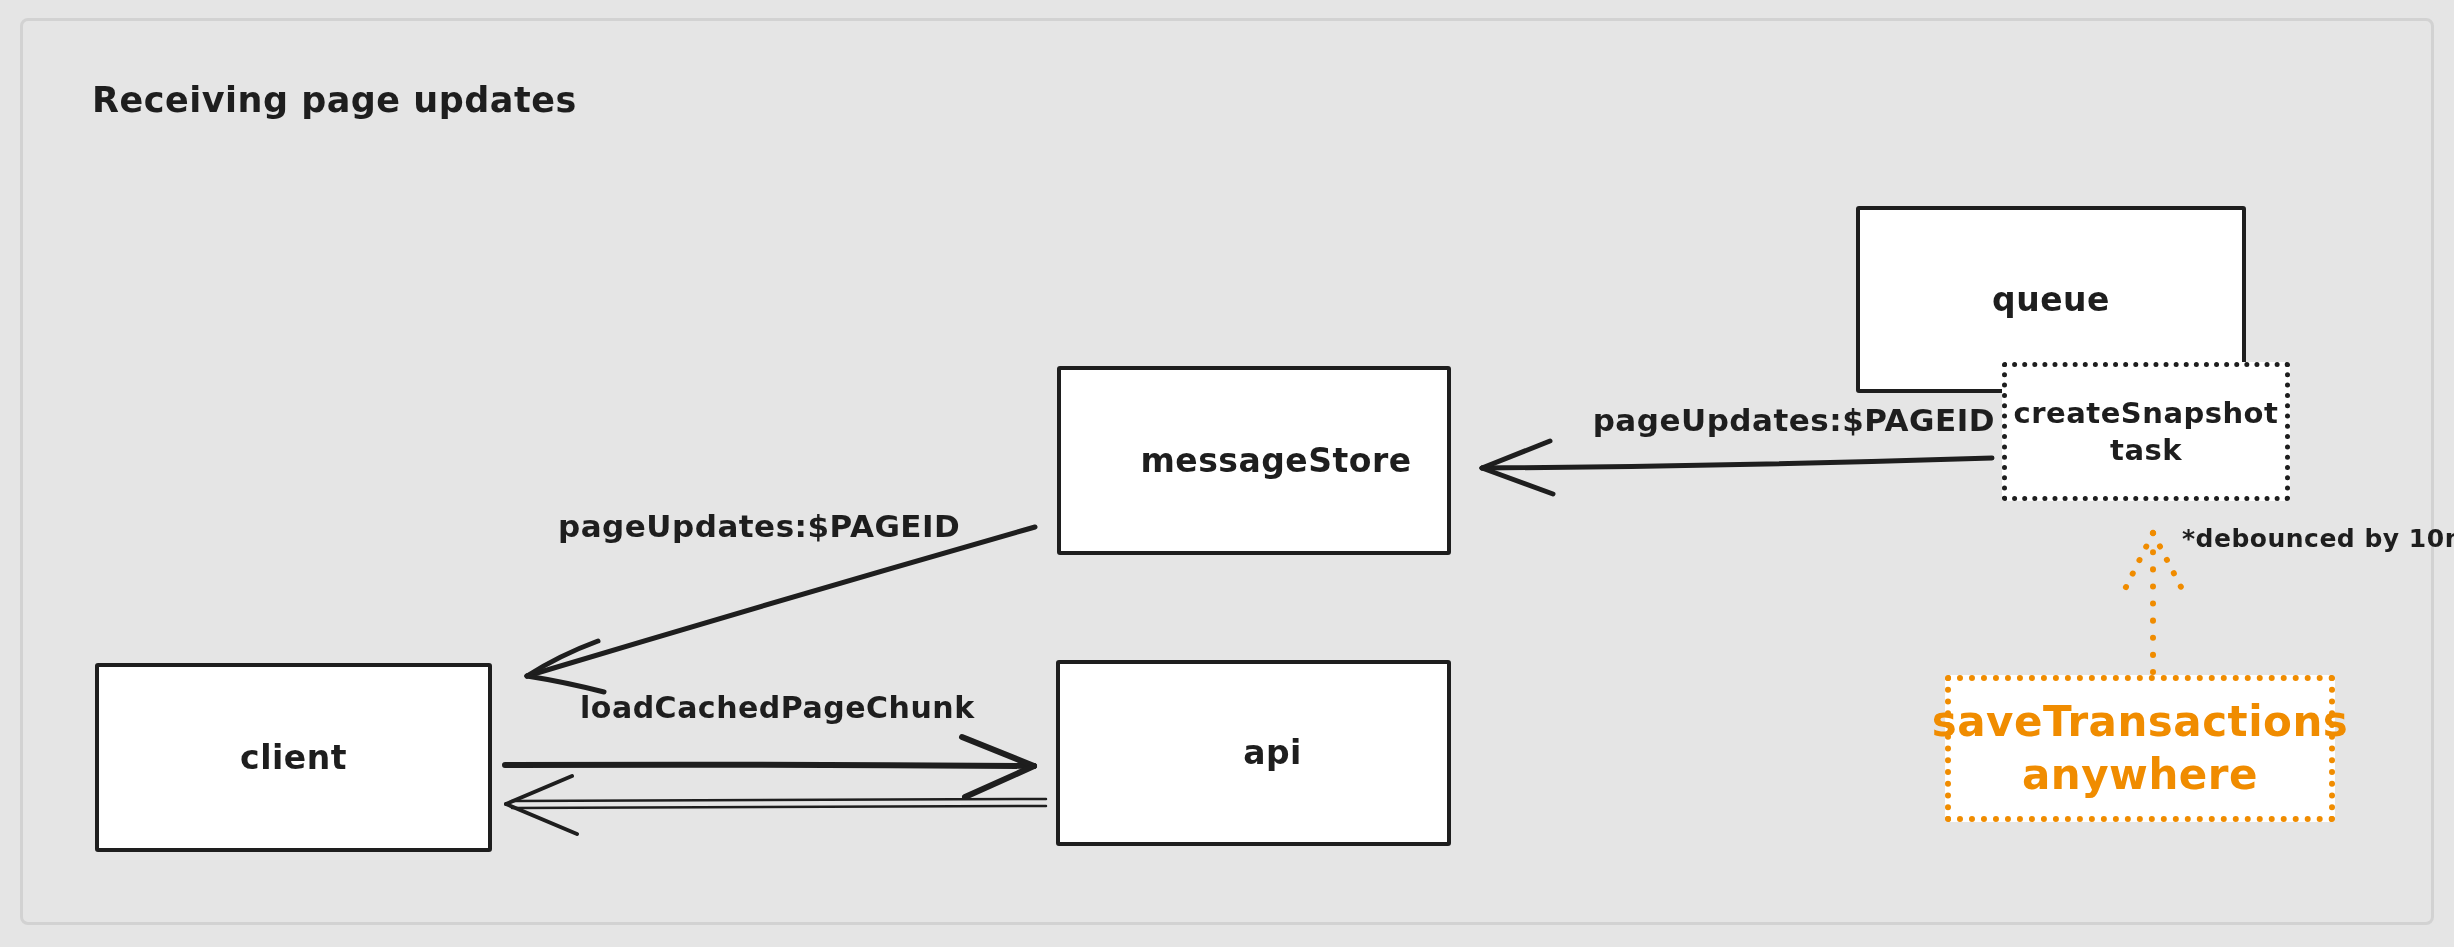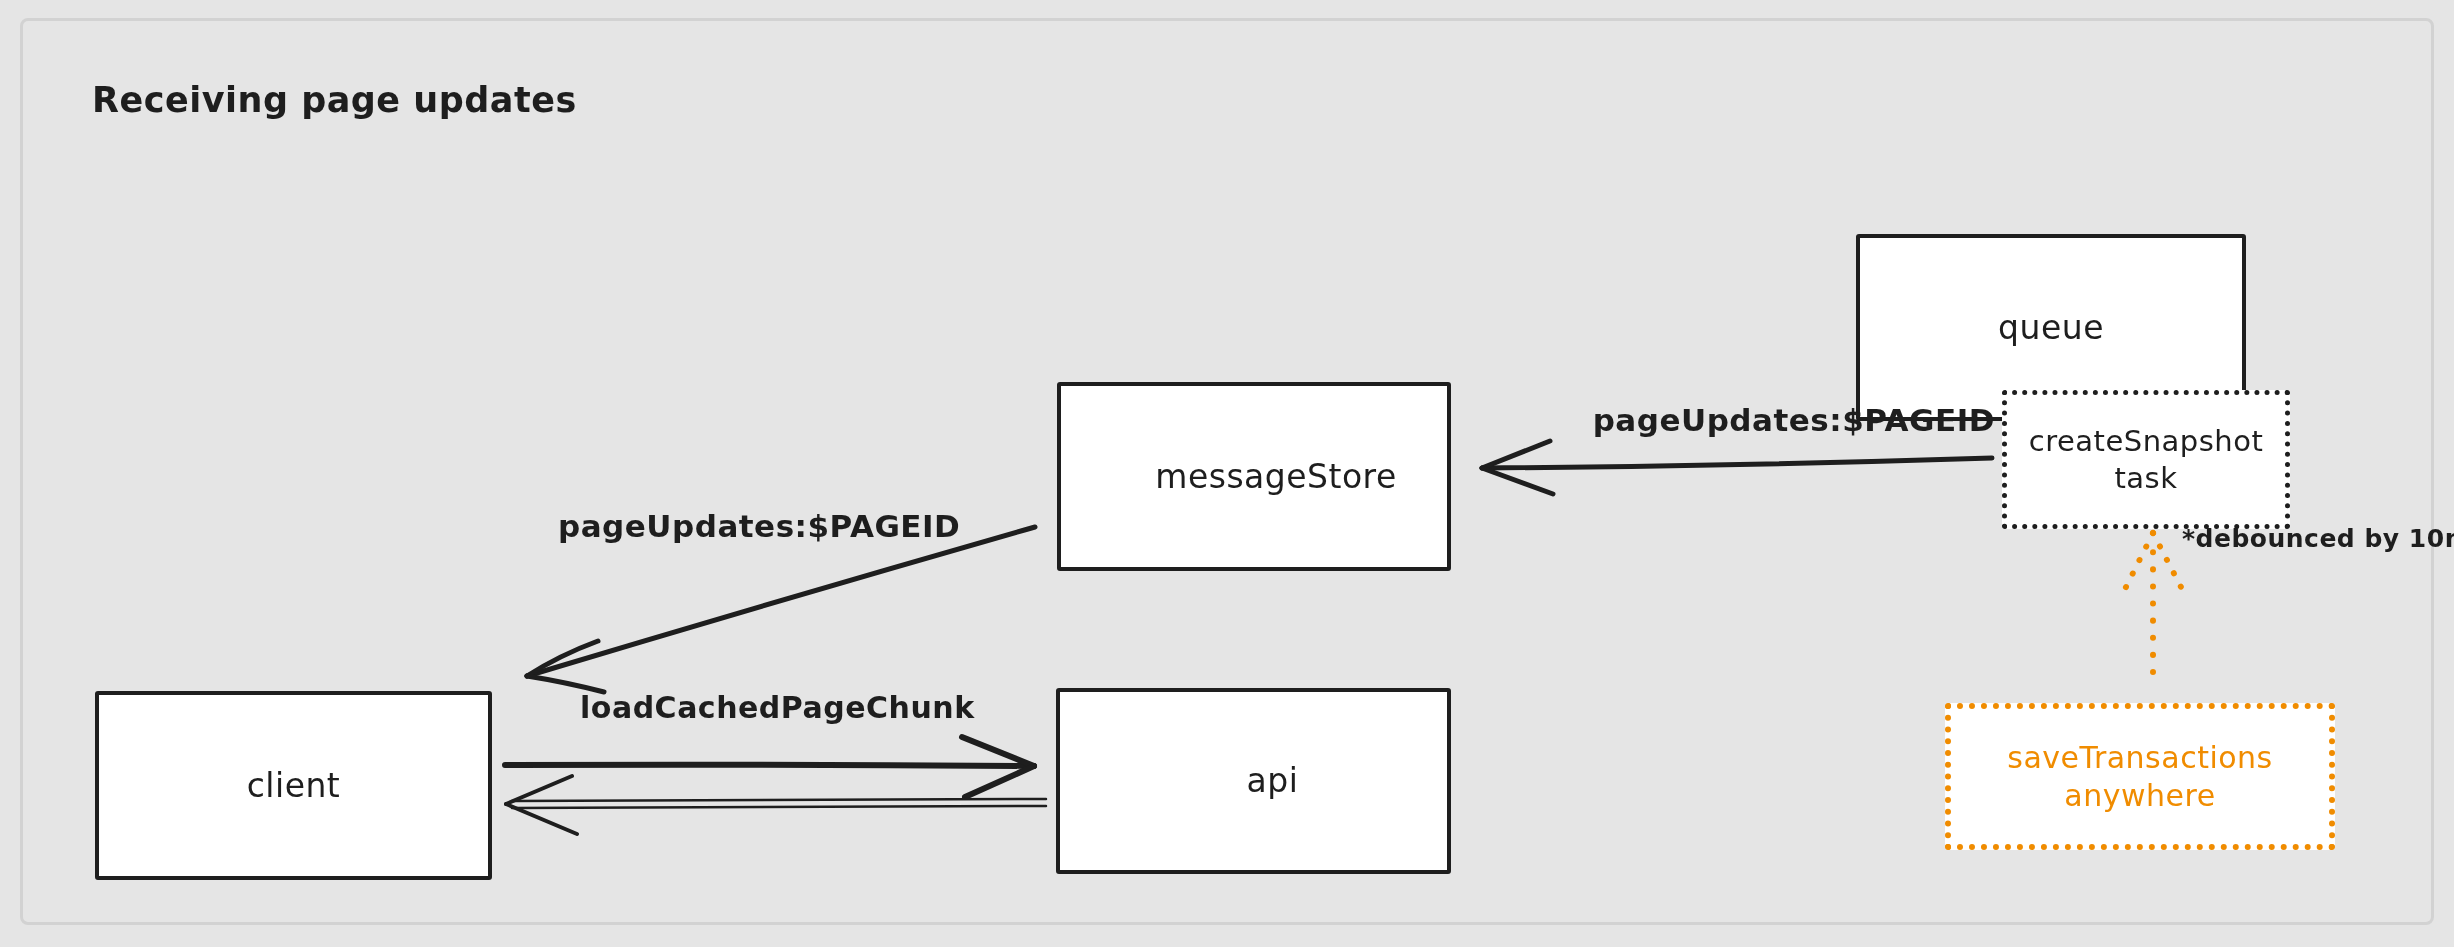--- a/index.html
+++ b/index.html
@@ -32,44 +32,43 @@
     white-space: nowrap;
   }
   .node {
     position: absolute;
     display: flex;
     align-items: center;
     justify-content: center;
     text-align: center;
     background: #ffffff;
     font-size: 33px;
-    font-weight: 400;
+    font-weight: 700;
     letter-spacing: 0.5px;
     line-height: 1.25;
     box-sizing: border-box;
-    margin-top: 28px;
   }
   .node.solid { border: 4px solid #1e1e1e; border-radius: 3px; z-index: 1; }
   .node.dotted-black {
     border: 5px dotted #1e1e1e;
     border-radius: 3px;
     z-index: 2;
     font-size: 29px;
     text-align: center;
   }
   .node.dotted-orange {
     border: 6px dotted #f08c00;
     border-radius: 3px;
     color: #f08c00;
-    font-size: 30px;
+    font-size: 42px;
     z-index: 2;
   }
   #node-queue       { left: 1856px; top: 206px; width: 390px; height: 187px; }
   #node-createsnap  { left: 2002px; top: 362px; width: 288px; height: 139px; padding: 0 28px; }
-  #node-messagestore{ left: 1057px; top: 354px; width: 394px; height: 189px; padding-left: 44px; }
+  #node-messagestore{ left: 1057px; top: 366px; width: 394px; height: 189px; padding-left: 44px; }
   #node-client      { left:   95px; top: 663px; width: 397px; height: 189px; }
   #node-api         { left: 1056px; top: 660px; width: 395px; height: 186px; padding-left: 38px; }
   #node-savetx      { left: 1945px; top: 675px; width: 390px; height: 147px; padding: 0 20px; }
 
   .edge-label {
     position: absolute;
     font-size: 31px;
     font-weight: 600;
     letter-spacing: 0.5px;
     text-align: right;

